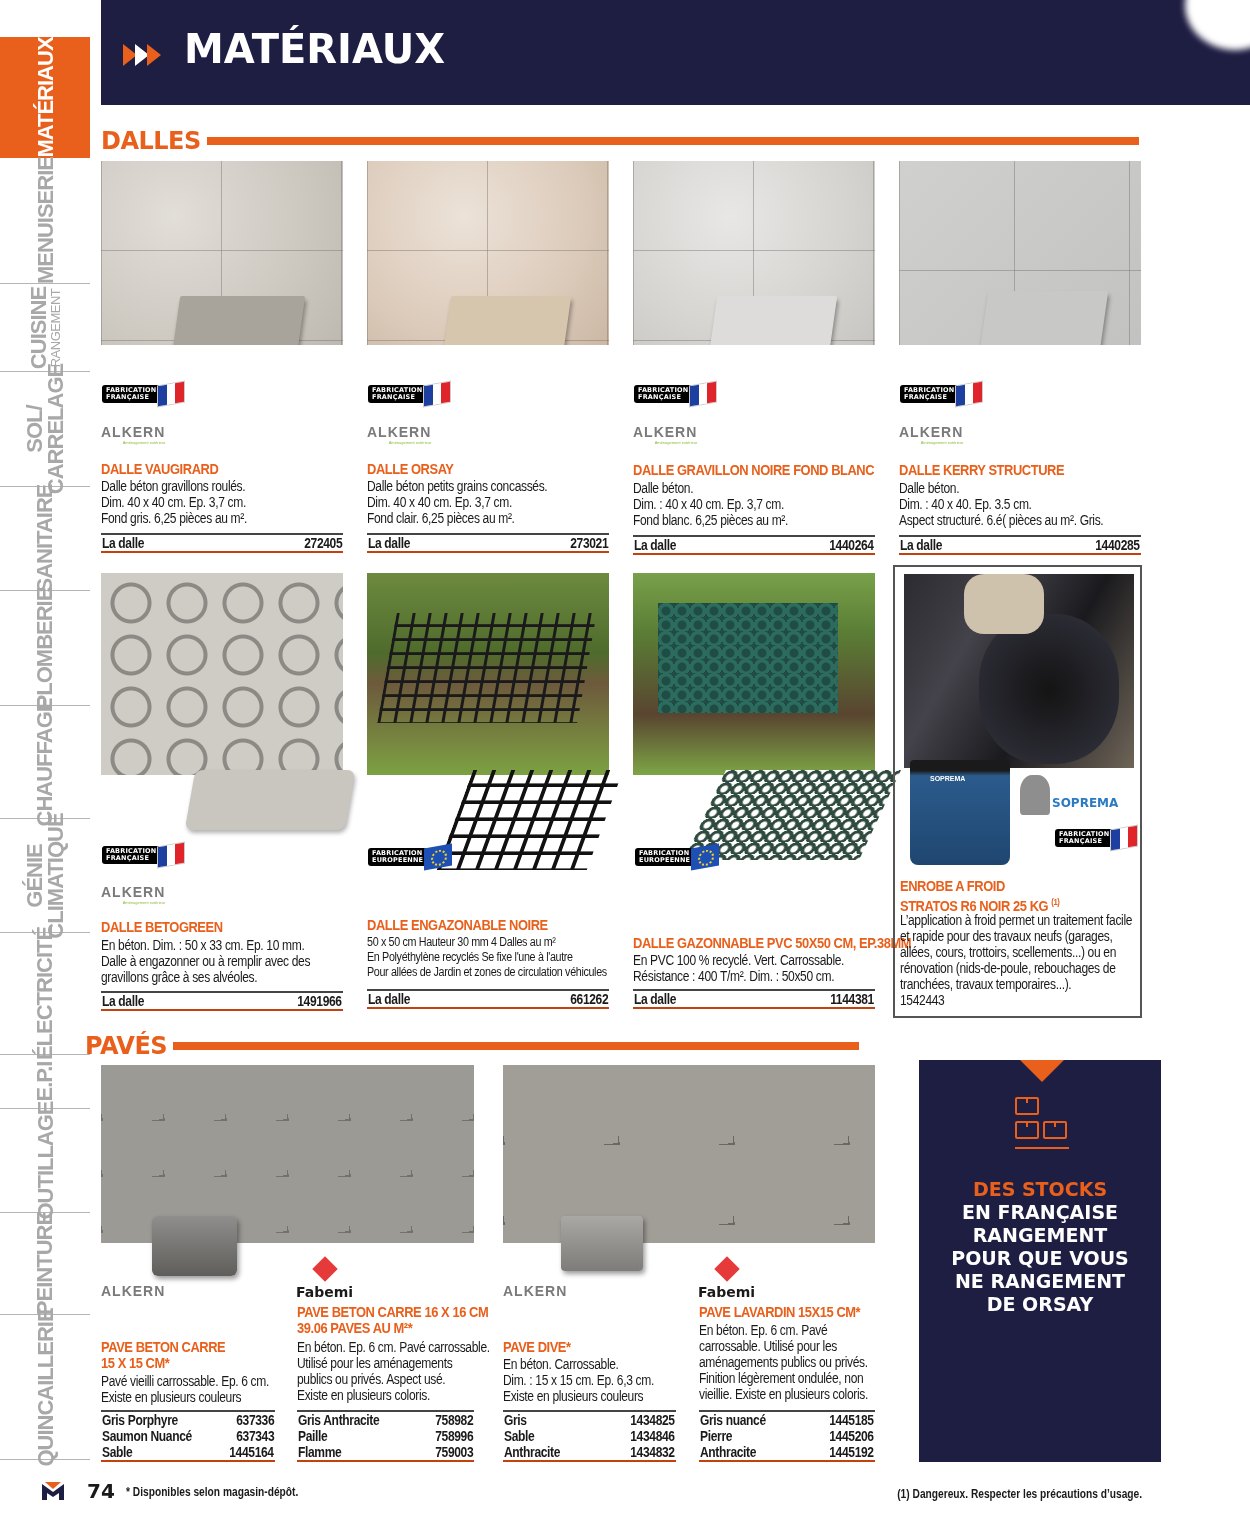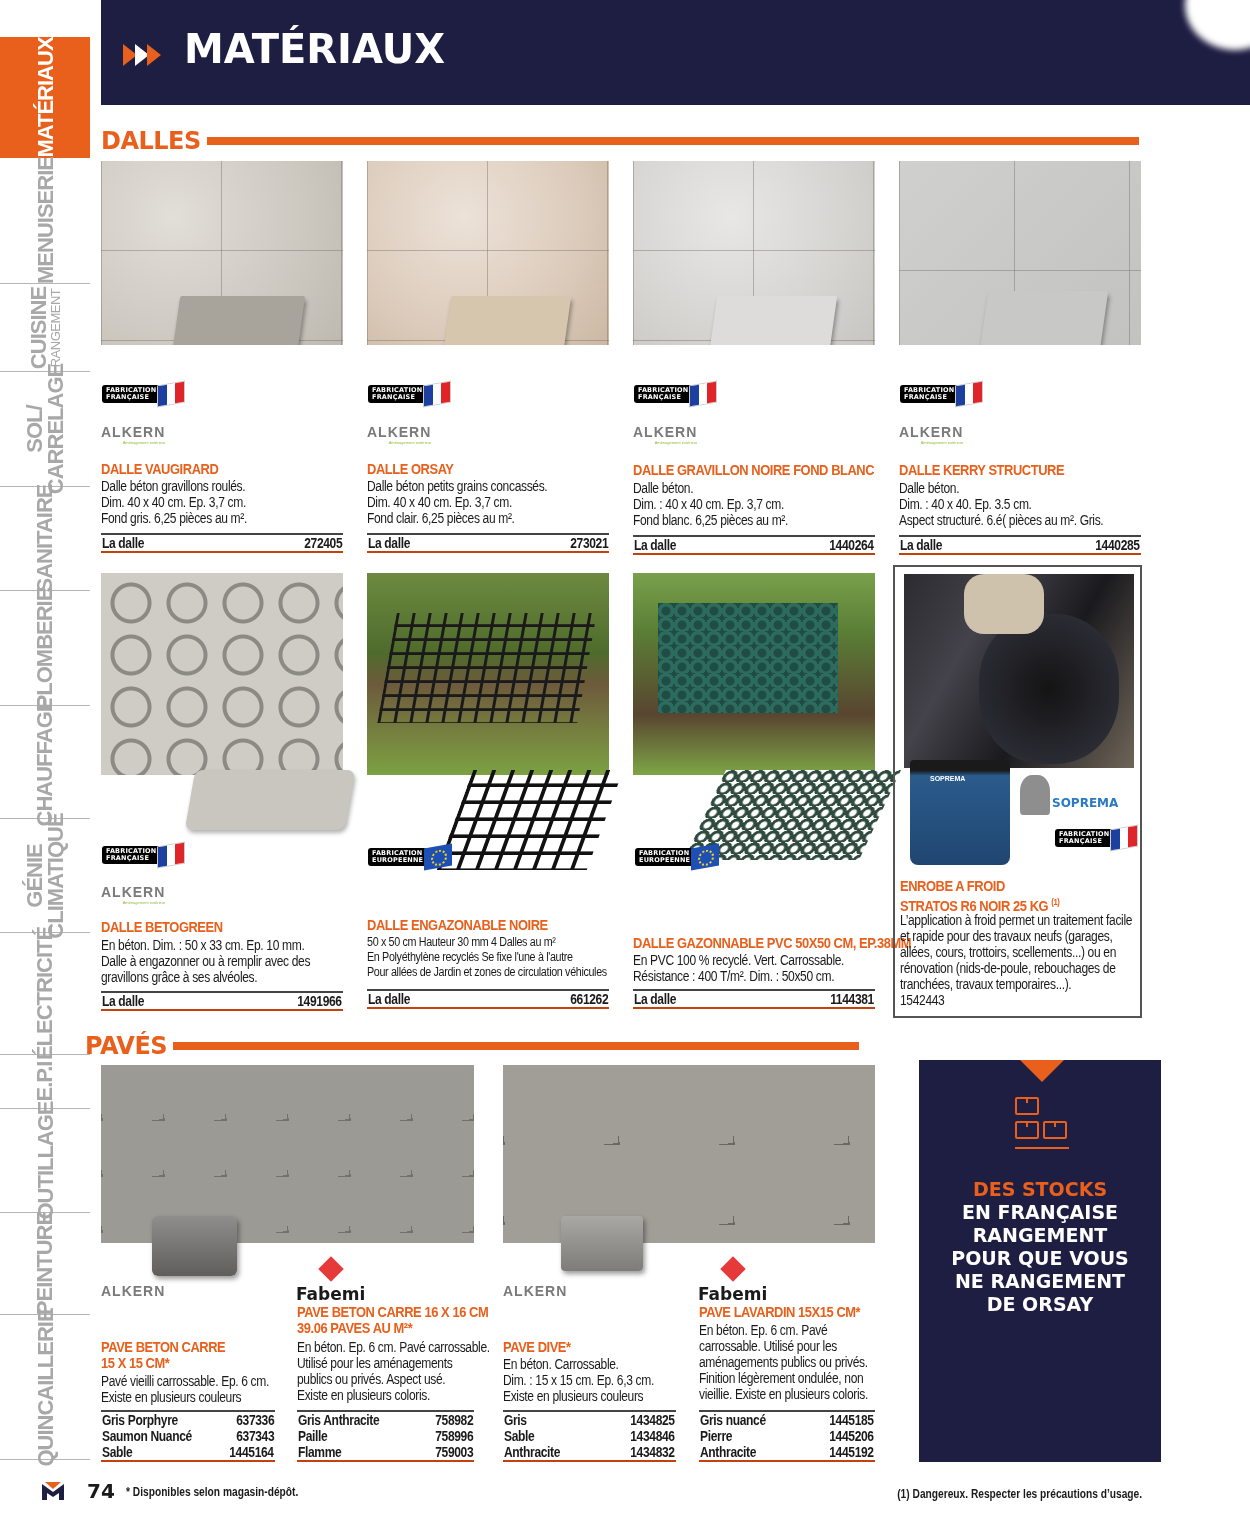--- a/index.html
+++ b/index.html
@@ -30,21 +30,21 @@
   .badge { position: absolute; display: flex; align-items: center; }
   .badge .b { background: #000000; color: #fff; font-family: "DejaVu Sans", sans-serif; font-size: 6.5px; font-weight: bold; line-height: 7px; padding: 2px 4px; border-radius: 3px; letter-spacing: 0.2px; }
   .flag-fr { width: 28px; height: 22px; display: flex; transform: skewY(-10deg); margin-left: -3px; border: 1px solid #ccc; }
   .flag-fr i { flex: 1; }
   .flag-eu { width: 28px; height: 22px; background: #1d4fb5; transform: skewY(-10deg); margin-left: -3px; position: relative; }
   .flag-eu:after { content: ""; position: absolute; left: 7px; top: 4px; width: 12px; height: 12px; border-radius: 50%; border: 2px dotted #f3d31b; }
   .alkern { position: absolute; font-family: Liberation Sans, sans-serif; font-weight: bold; color: #7a7a7a; font-size: 14px; letter-spacing: 1px; }
   .alkern small { display: block; font-size: 4px; color: #8bbf3a; text-align: right; letter-spacing: 0; font-weight: normal; }
   .fabemi { position: absolute; display: flex; flex-direction: column; align-items: center; }
   .fabemi .logo { width: 18px; height: 18px; background: #e63a3a; transform: rotate(45deg); margin-bottom: 6px; }
-  .fabemi .name { font-family: "DejaVu Sans", sans-serif; font-weight: bold; font-size: 17px; color: #1a1a1a; }
+  .fabemi .name { font-family: "DejaVu Sans", sans-serif; font-weight: bold; font-size: 14px; color: #1a1a1a; }
 
   .ptitle { position: absolute; color: #e8601c; font-weight: bold; font-size: 15px; line-height: 16px; letter-spacing: -0.5px; transform: scaleX(0.86); transform-origin: left; white-space: nowrap; }
   .ptitle sup { font-size: 9px; }
   .pdesc { position: absolute; font-size: 14px; line-height: 16px; letter-spacing: -0.4px; transform: scaleX(0.86); transform-origin: left; white-space: nowrap; color: #1a1a1a; }
   .pdesc.small { font-size: 12.5px; line-height: 15px; }
   .ref { position: absolute; border-top: 2px solid #444; border-bottom: 2px solid #c2410c; font-weight: bold; }
   .ref .row { display: flex; justify-content: space-between; font-size: 14px; line-height: 16px; letter-spacing: -0.4px; padding: 0 1px; }
   .ref .row span { transform: scaleX(0.86); }
   .ref .row span:first-child { transform-origin: left; }
   .ref .row span:last-child { transform-origin: right; }

